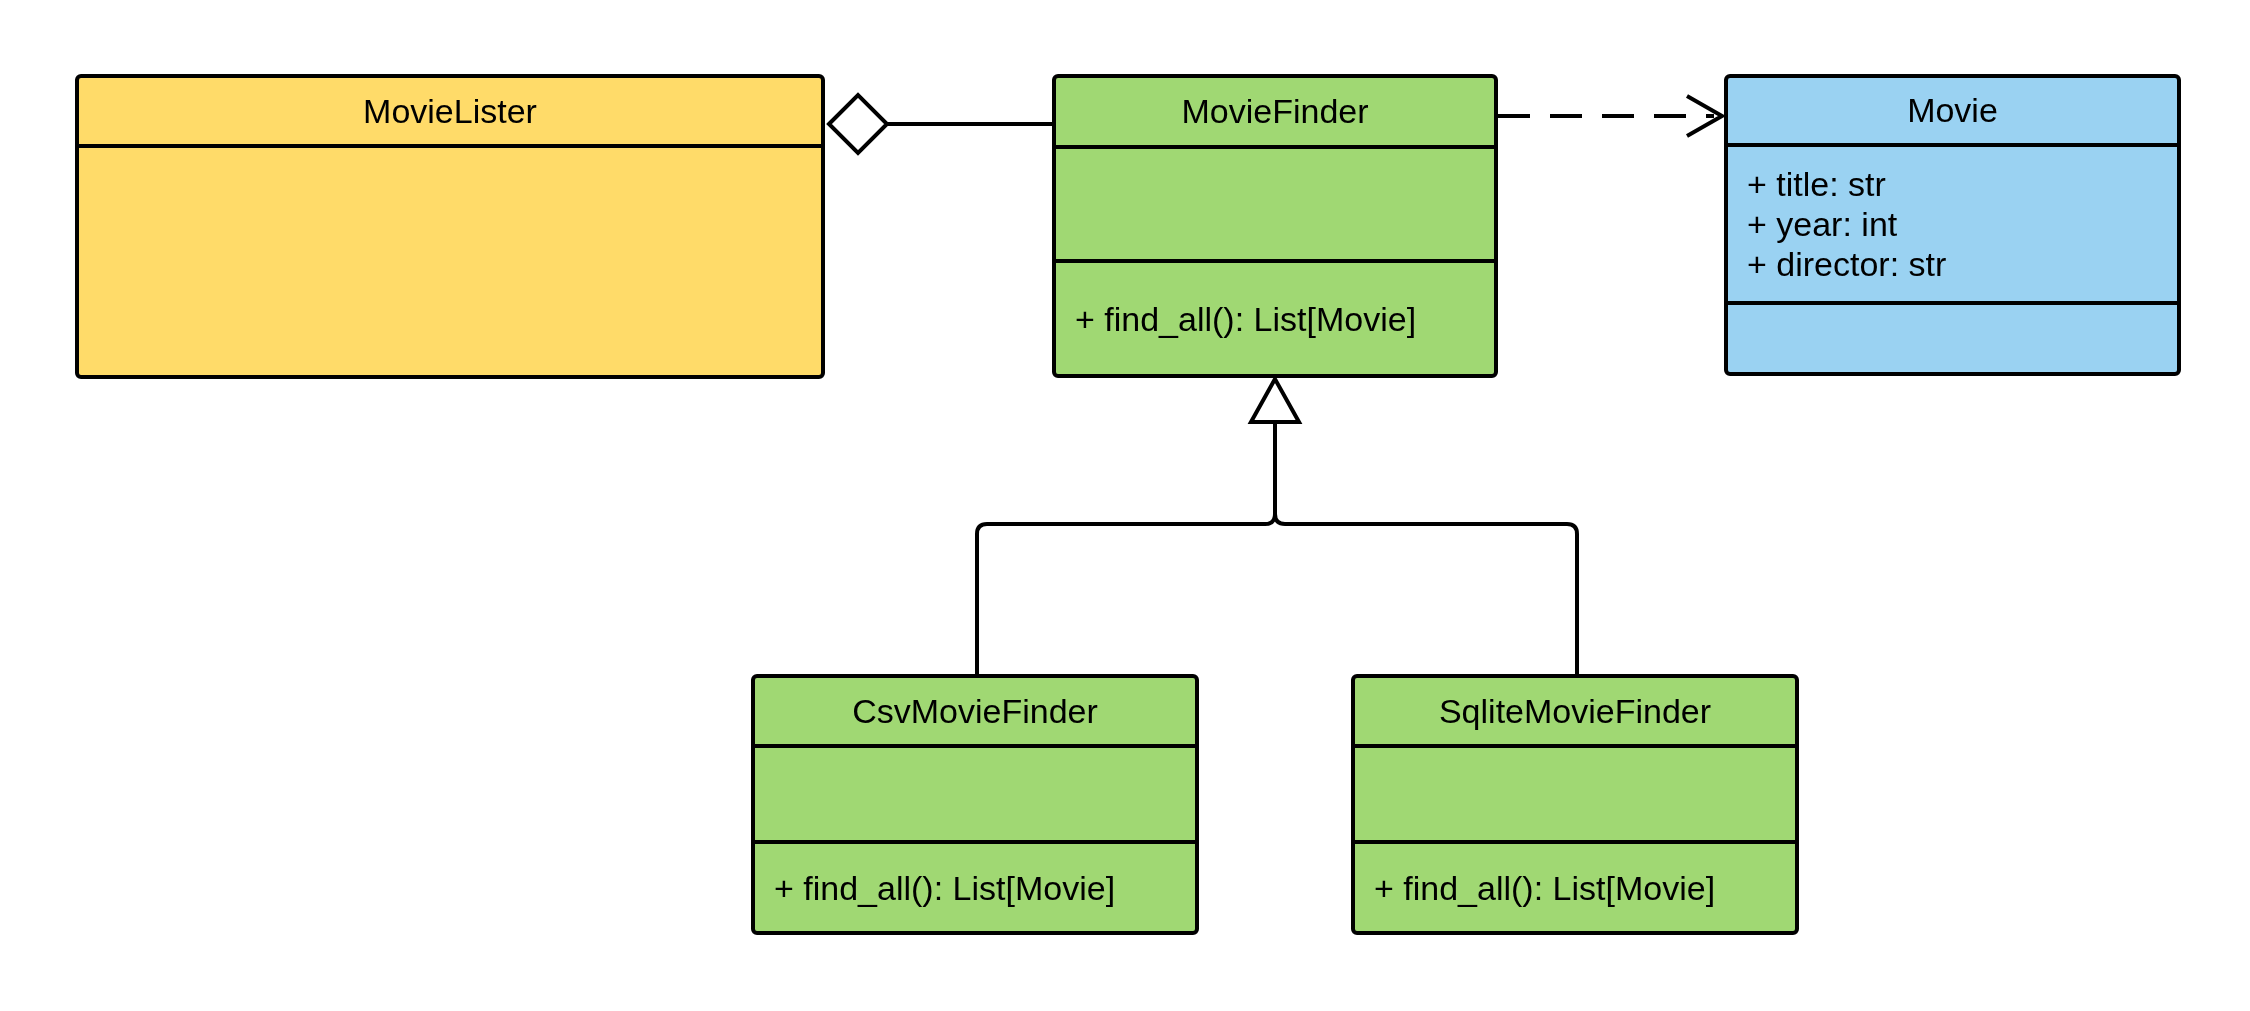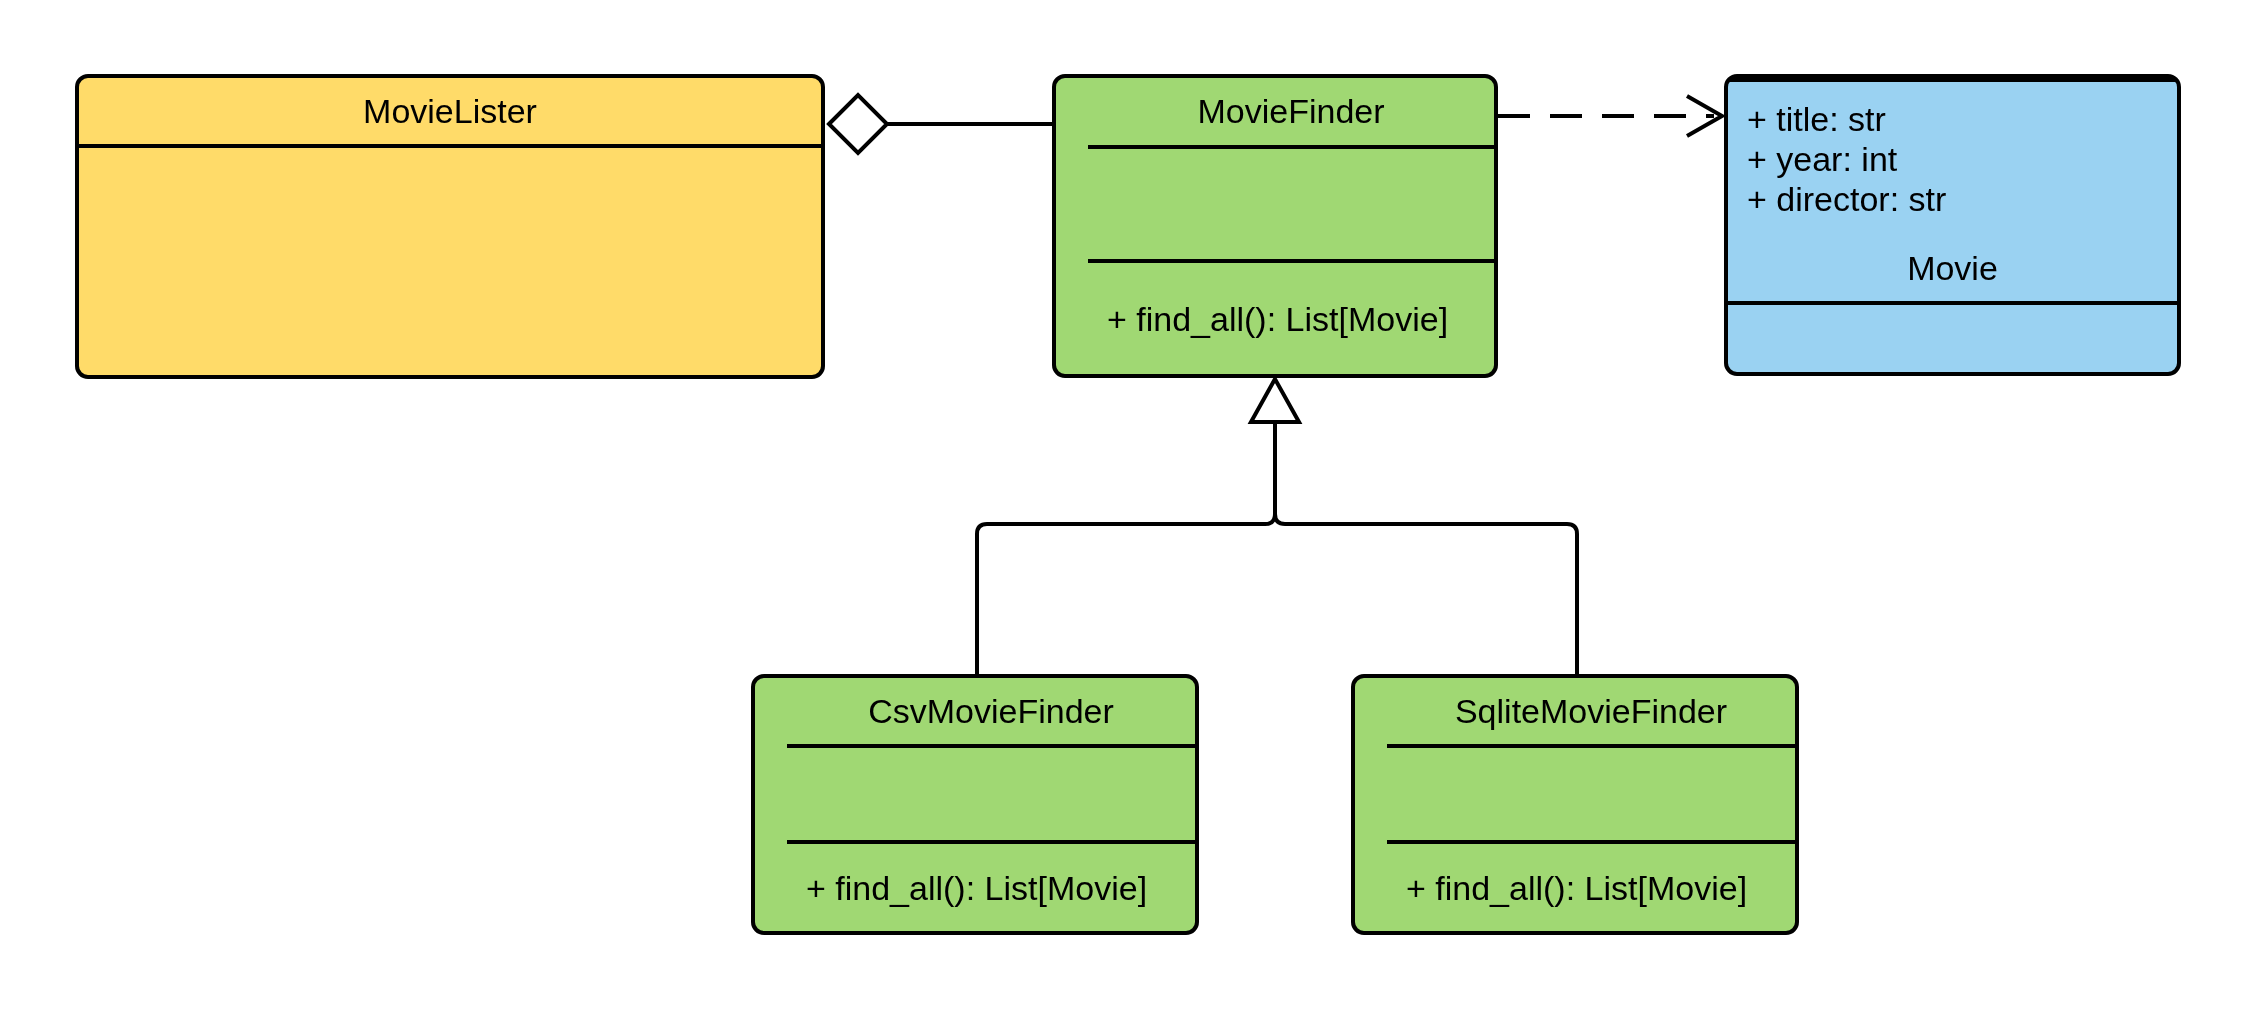--- a/index.html
+++ b/index.html
@@ -9,26 +9,26 @@
     background:#ffffff;
     font-family:"Liberation Sans", sans-serif;
     color:#000000;
     overflow:hidden;
   }
   .edges{position:absolute;left:0;top:0;width:2250px;height:1011px;}
   .uml-class{
     position:absolute;
     box-sizing:border-box;
     border:4px solid #000000;
-    border-radius:13px;
+    border-radius:6px;
     display:flex;
     flex-direction:column;
   }
   .fill-yellow{background:#FFDB69;}
-  .fill-green{background:#A0D873;padding-left:32px;}
+  .fill-green{background:#A0D873;}
   .fill-blue{background:#9AD2F2;}
   .compartment{box-sizing:border-box;}
   .c-title{
     display:flex;align-items:center;justify-content:center;
     font-size:34px;
   }
   .c-attrs,.c-methods{
     border-top:4px solid #000000;
     display:flex;flex-direction:column;justify-content:center;
     padding:0 19px;
@@ -77,28 +77,28 @@
     <div class="compartment c-title" style="height:67px;">
       <span>MovieFinder</span>
     </div>
     <div class="compartment c-attrs" style="height:114px;"></div>
     <div class="compartment c-methods">
         <div>+ find_all(): List[Movie]</div>
       </div>
   </div>
 
   <div class="uml-class fill-blue" style="left:1724px;top:74px;width:457px;height:302px;">
+    <div class="compartment c-title" style="height:65px;">
+      <span>Movie</span>
+    </div>
     <div class="compartment c-attrs" style="height:158px;">
         <div>+ title: str</div>
         <div>+ year: int</div>
         <div>+ director: str</div>
       </div>
-    <div class="compartment c-title" style="height:65px;">
-      <span>Movie</span>
-    </div>
     <div class="compartment c-methods"></div>
   </div>
 
   <div class="uml-class fill-green" style="left:751px;top:674px;width:448px;height:261px;">
     <div class="compartment c-title" style="height:66px;justify-content:center;">
       <span>CsvMovieFinder</span>
     </div>
     <div class="compartment c-attrs" style="height:96px;"></div>
     <div class="compartment c-methods">
         <div>+ find_all(): List[Movie]</div>

